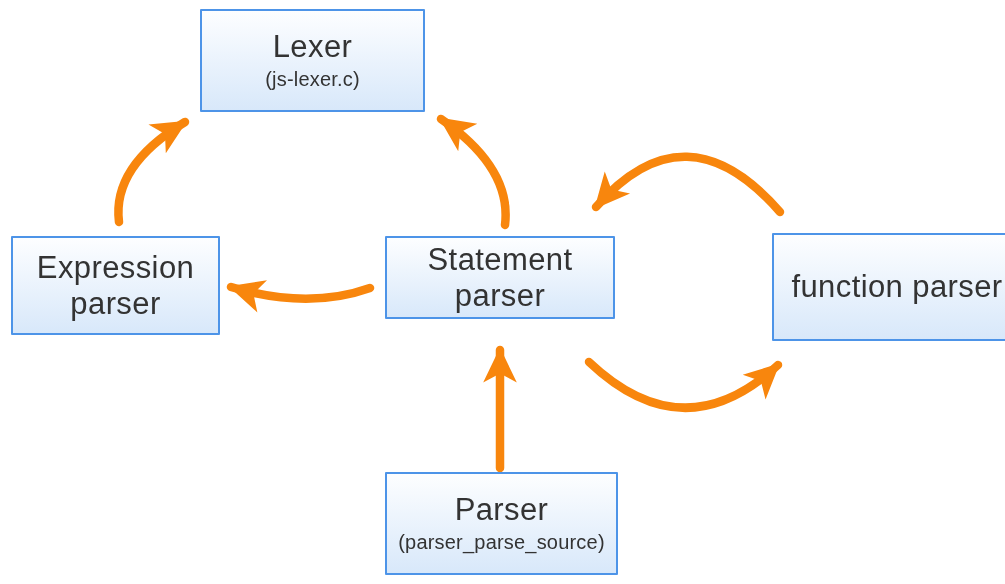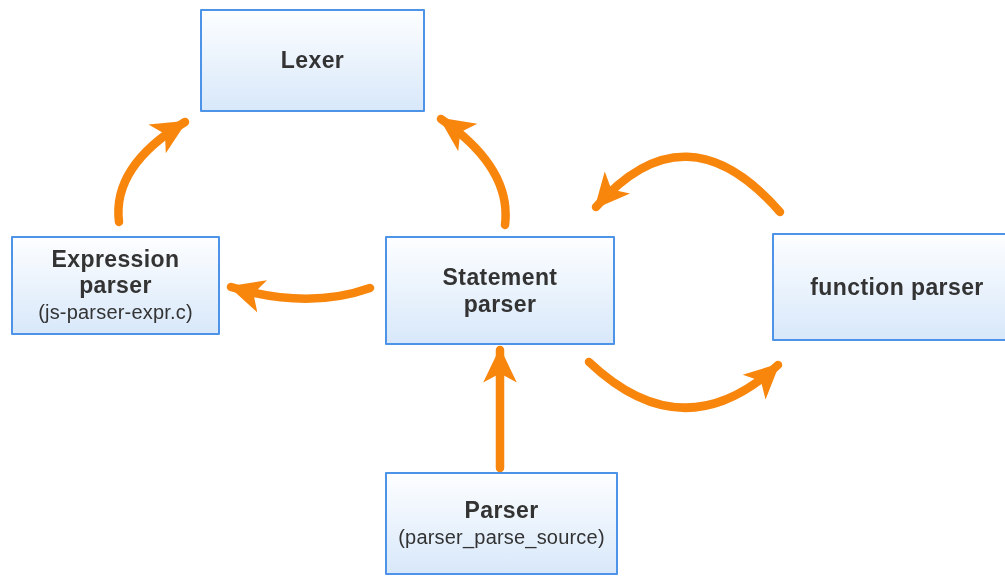--- a/index.html
+++ b/index.html
@@ -22,22 +22,22 @@
     background: linear-gradient(180deg, var(--box-fill-top, #fdfeff) 0%, var(--box-fill-bottom, #d8e8fa) 100%);
     border-radius: 1px;
     display: flex;
     flex-direction: column;
     align-items: center;
     justify-content: center;
     text-align: center;
     color: var(--text-color, #333333);
   }
   .node .title {
-    font-weight: bold;
-    font-size: 23px;
+    font-weight: normal;
+    font-size: 31px;
     line-height: 1.15;
     white-space: pre-line;
     letter-spacing: 0.4px;
   }
   .node .subtitle {
     font-size: 20px;
     line-height: 1.3;
     margin-top: 1px;
     letter-spacing: 0.2px;
   }
@@ -68,29 +68,29 @@
     <path class="edge-path" marker-end="url(#arrowhead)" d="M119,222 Q112,166 185,122"></path>
     <path class="edge-path" marker-end="url(#arrowhead)" d="M505,225 Q512,168 441,119"></path>
     <path class="edge-path" marker-end="url(#arrowhead)" d="M370,288 Q308,310 231,287"></path>
     <path class="edge-path" marker-end="url(#arrowhead)" d="M780,212 Q686,104 596,207"></path>
     <path class="edge-path" marker-end="url(#arrowhead)" d="M589,362 Q684,452 778,365"></path>
     <path class="edge-path" marker-end="url(#arrowhead)" d="M500,468 L500,350"></path>
   </svg>
 
   <div class="node" style="left:200px; top:9px; width:225px; height:103px;">
     <div class="title">Lexer</div>
+    <div class="subtitle">(js-lexer.c)</div>
   </div>
 
   <div class="node" style="left:11px; top:236px; width:209px; height:99px;justify-content:center;">
     <div class="title">Expression
 parser</div>
-    <div class="subtitle">(js-parser-expr.c)</div>
   </div>
 
-  <div class="node" style="left:385px; top:236px; width:230px; height:109px;gap:24px;">
+  <div class="node" style="left:385px; top:236px; width:230px; height:83px;gap:24px;">
     <div class="title">Statement
 parser</div>
   </div>
 
   <div class="node" style="left:772px; top:233px; width:250px; height:108px;">
     <div class="title">function parser</div>
   </div>
 
   <div class="node" style="left:385px; top:472px; width:233px; height:103px;">
     <div class="title">Parser</div>

